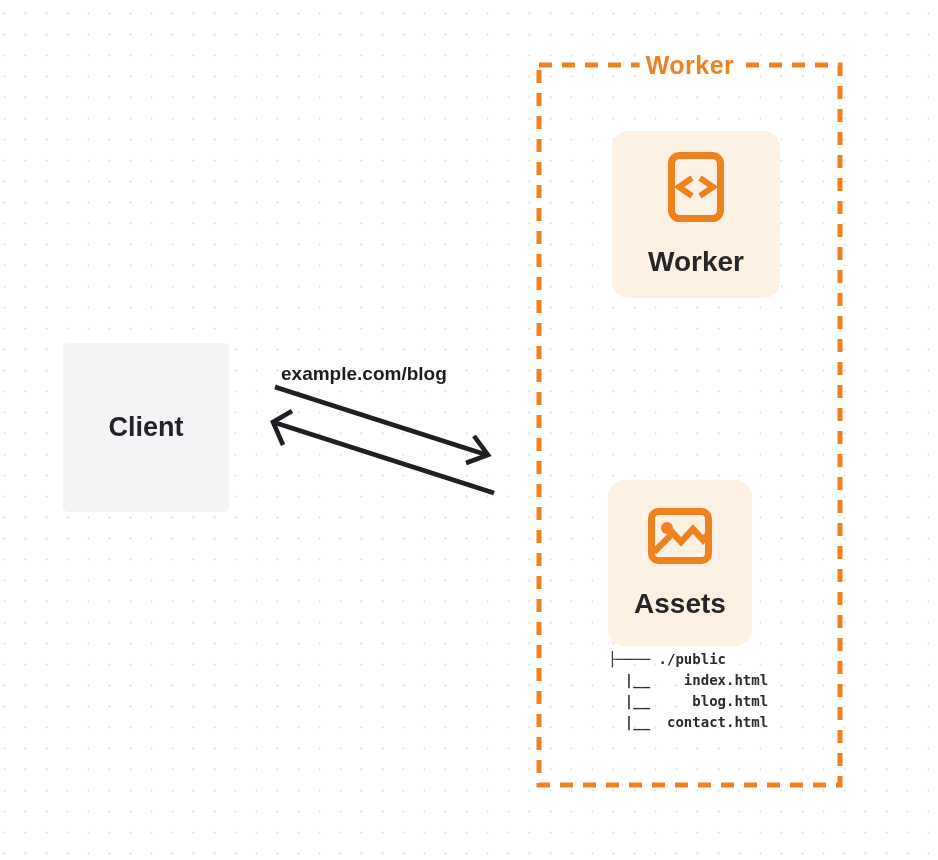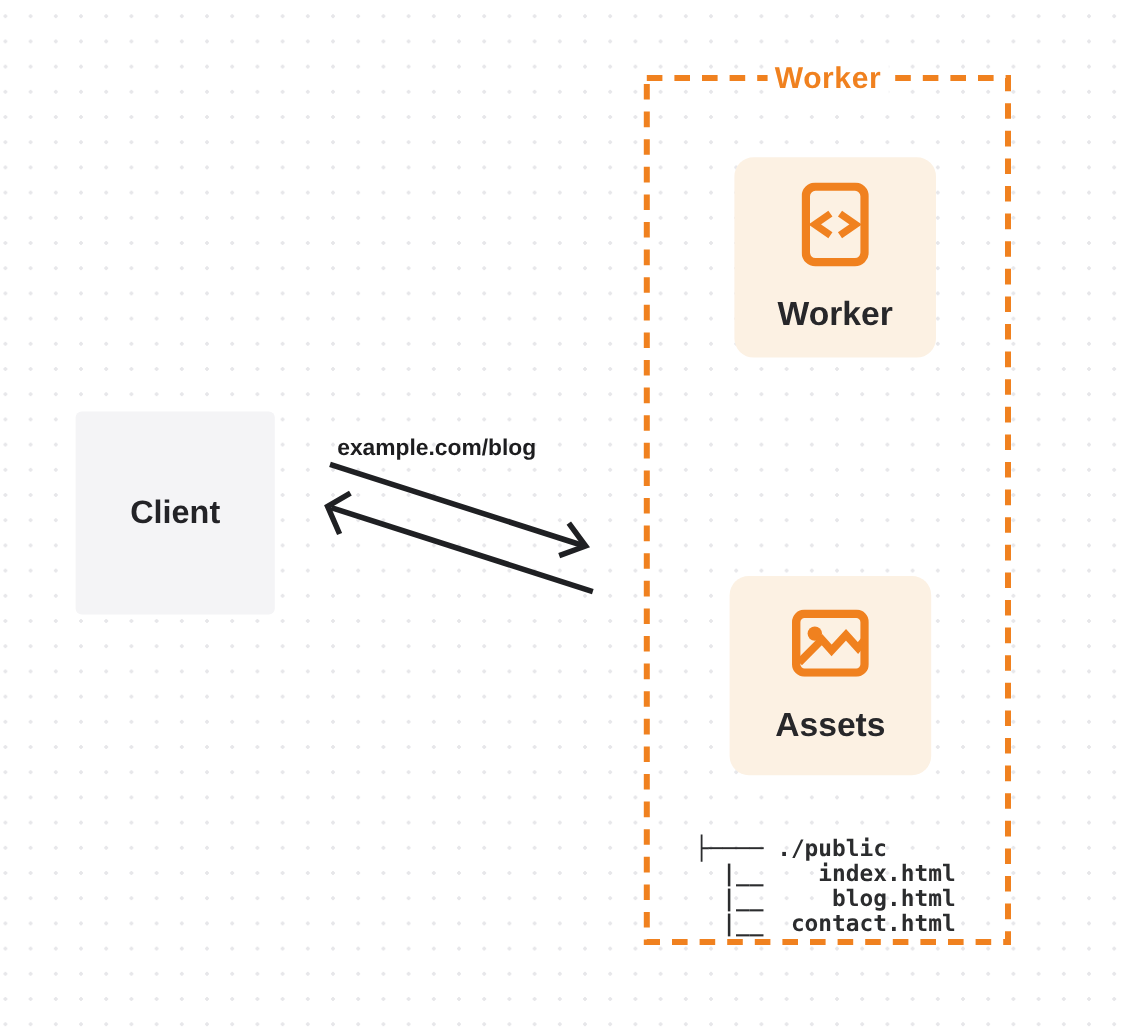--- a/index.html
+++ b/index.html
@@ -83,21 +83,21 @@
   }
   .card.worker {
     left: 612px;
     top: 131px;
     width: 168px;
     height: 167px;
   }
   .card.assets {
     left: 608px;
     top: 480px;
-    width: 168px;
+    width: 144px;
     height: 166px;
   }
   .card-label {
     font-size: 28px;
     font-weight: 700;
     color: #27272A;
     line-height: 30px;
   }
   svg.icon { display: block; }
   .icon .stroke {
@@ -112,29 +112,28 @@
     left: 281px;
     top: 339px;
     font-size: 19px;
     font-weight: 700;
     color: #1D1D1F;
     white-space: nowrap;
     margin-top: 24px;
   }
   .file-tree {
     position: absolute;
-    left: 579px;
+    left: 608px;
     top: 649px;
     font-family: "DejaVu Sans Mono", monospace;
-    font-size: 19px;
+    font-size: 14px;
     line-height: 21px;
     font-weight: 700;
     color: #2B2C2E;
     white-space: pre;
-    margin-top: 48px;
   }
 </style>
 </head>
 <body>
 
 <div id="canvas">
 
   <svg class="overlay" width="938" height="860" viewBox="0 0 938 860">
     <rect class="boundary" x="539" y="65" width="301" height="720"></rect>
     <g class="arrow">

